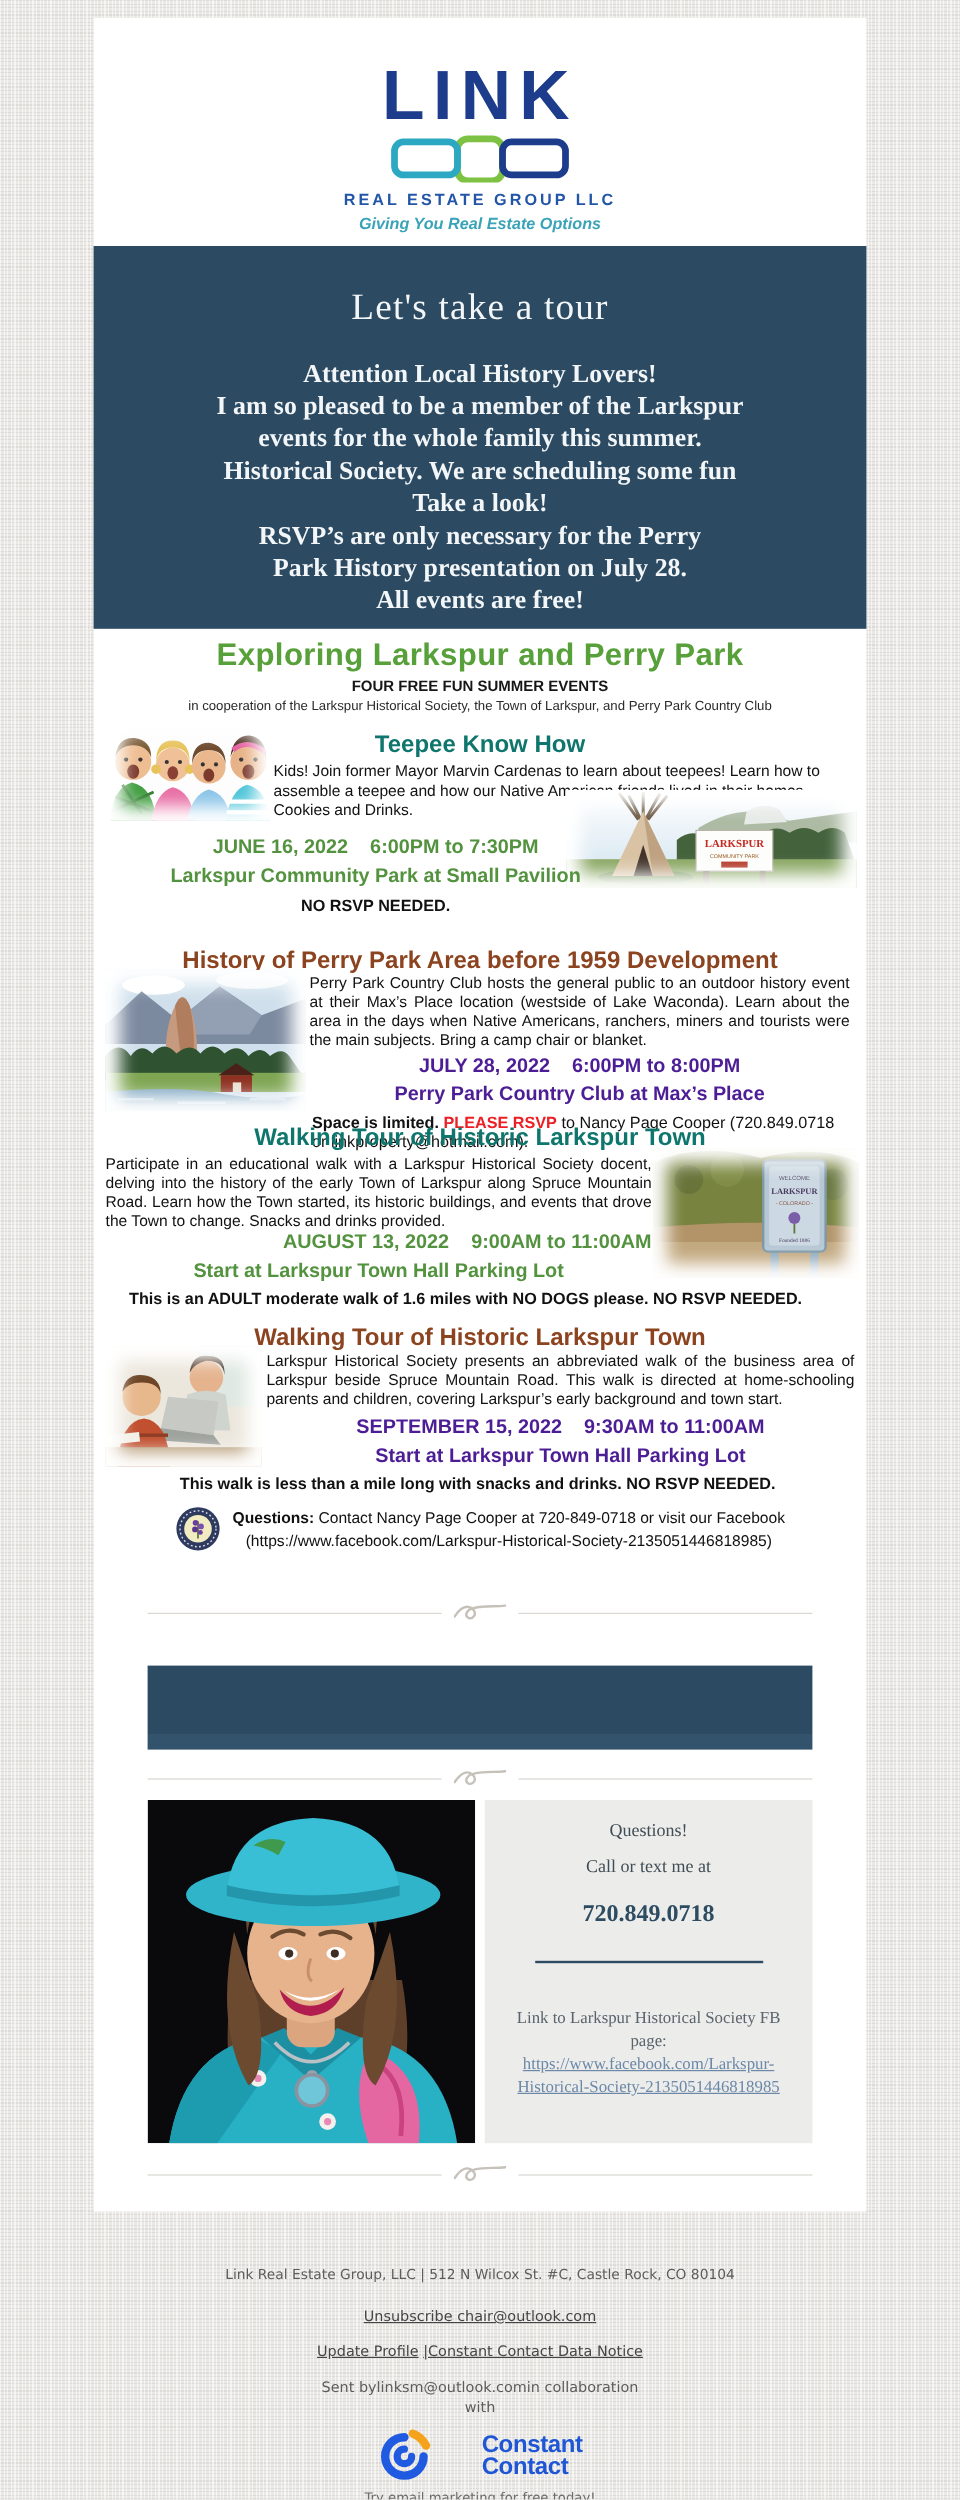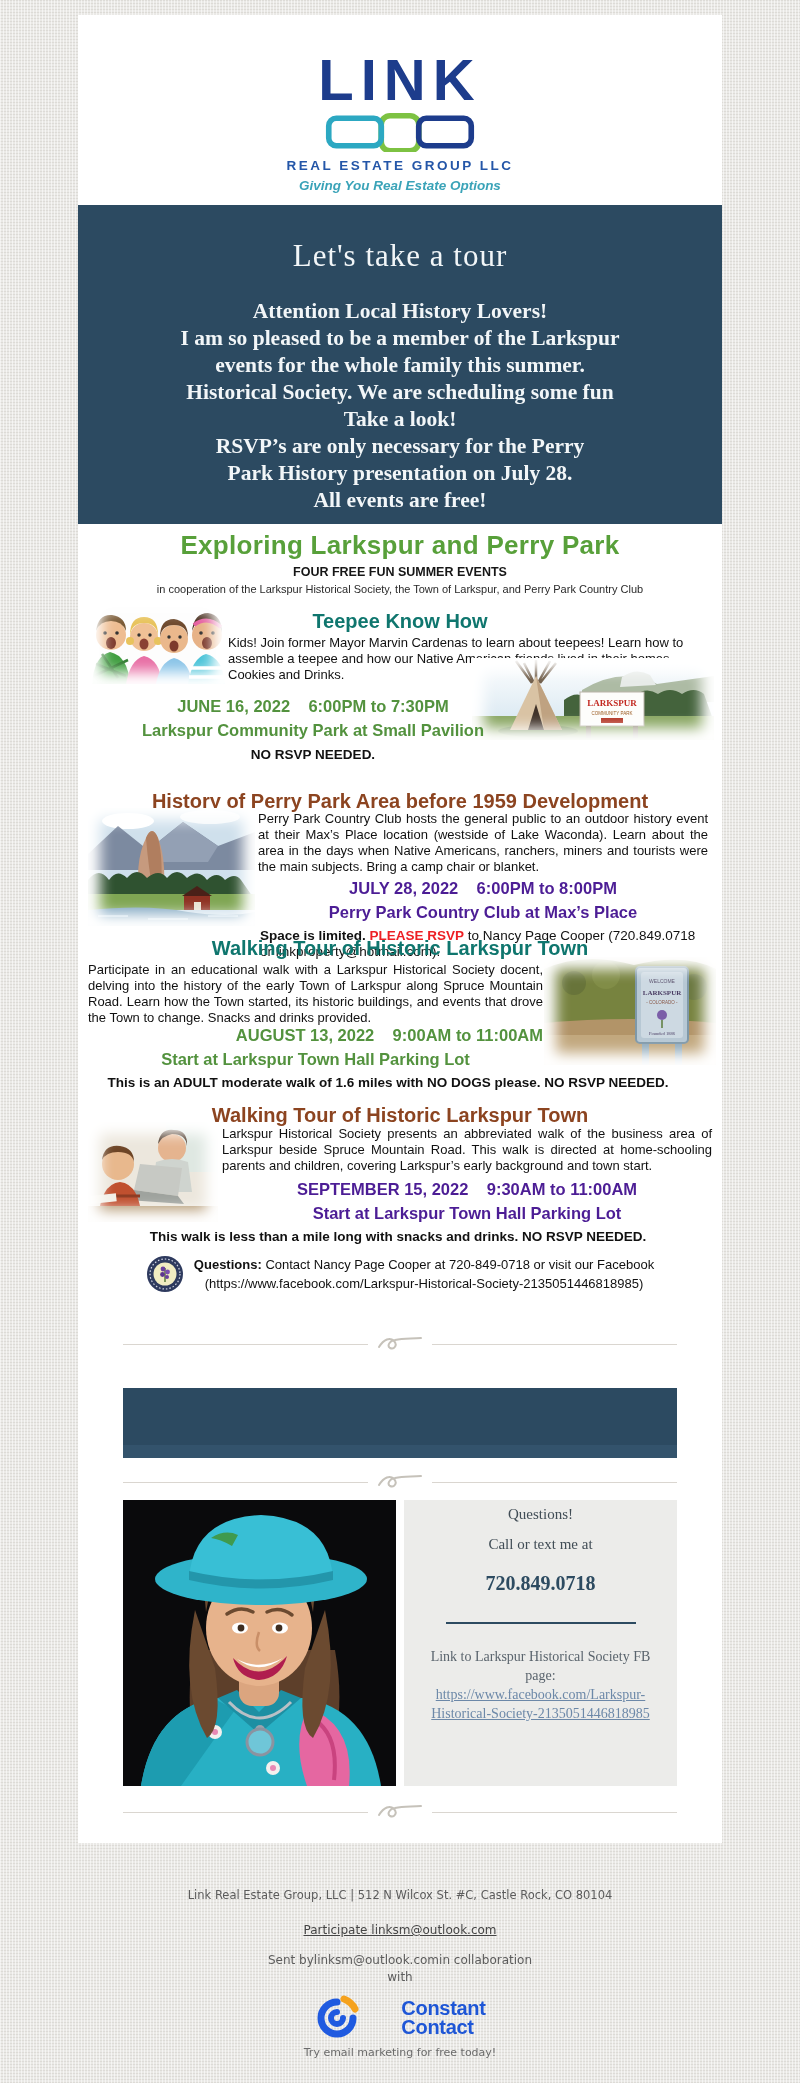--- a/index.html
+++ b/index.html
@@ -49,26 +49,26 @@
 
   
   .divider { display:flex; align-items:center; margin:24px 45px 0; height:20px; }
   .divider .ln { flex:1; height:1px; background:#dad6d0; }
   .divider svg { margin:0 10px; }
   .navy-bar { width:554px; height:70px; margin:34px auto 0; background:linear-gradient(#2c4a61 82%, #33536c 82%); }
 
   
   .photo-row { margin:8px 45px 0; display:flex; gap:8px; height:286px; }
   .realtor { width:273px; height:286px; flex:none; }
-  .card { flex:1; background:#ececea; text-align:center; font-family:"Liberation Serif",serif; color:#414d56; padding-top:6px; }
+  .card { flex:1; background:#ececea; text-align:center; font-family:"Liberation Serif",serif; color:#414d56; padding-top:18px; }
   .card-q { font-size:15px; }
   .card-call { font-size:15px; margin-top:13px; }
   .card-phone { font-size:20px; font-weight:bold; color:#2d4b61; margin-top:19px; }
   .card-hr { width:190px; border:0; border-top:2px solid #2d4b61; margin:27px auto 0; }
-  .card-label { margin-top:23px; font-size:14px; line-height:19px; color:#5a646d; }
+  .card-label { margin-top:37px; font-size:14px; line-height:19px; color:#5a646d; }
   .card-link { font-size:14px; line-height:19px; color:#6c88a8; text-decoration:underline; display:block; }
 
   
   .footer { position:absolute; top:1858px; left:0; width:800px; text-align:center; font-family:"DejaVu Sans",sans-serif; color:#5c5c5c; }
   .f-address { margin-top:30px; font-size:11.5px; }
   .f-unsub { margin-top:21px; font-size:12px; }
   .f-links { margin-top:15px; font-size:12px; }
   .footer a { color:#454545; text-decoration:underline; }
   .f-sent { margin-top:15px; font-size:12px; line-height:17px; }
   .cc-row { margin-top:9px; display:flex; justify-content:center; align-items:center; gap:9px; }
@@ -347,21 +347,25 @@
       <div class="ln"></div>
       <svg width="44" height="18" viewBox="0 0 44 18">
         <path d="M1 12 C6 4 12 2 16 6 C20 10 16 15 12 13 C9 11 11 6 17 5 C26 3 34 4 43 3" stroke="#c6c2ba" stroke-width="2" fill="none" stroke-linecap="round"></path>
       </svg>
       <div class="ln"></div>
     </div>
   </div>
 
   <div class="footer">
     <div class="f-address">Link Real Estate Group, LLC | 512 N Wilcox St. #C, Castle Rock, CO 80104</div>
-    <div class="f-unsub"><a href="#">Participate linksm@outlook.com</a></div>
+    <div class="f-unsub"><a href="#">Unsubscribe chair@outlook.com</a></div>
+    <div class="f-links">
+      <a href="#">Update Profile</a>
+      <a href="#">|Constant Contact Data Notice</a>
+    </div>
     <div class="f-sent">
       <div>Sent bylinksm@outlook.comin collaboration</div>
       <div>with</div>
     </div>
     <div class="cc-row">
       <svg width="46" height="46" viewBox="0 0 46 46">
         <path d="M39 23 A16 16 0 1 1 23 7" stroke="#1f5ae0" stroke-width="7" fill="none" stroke-linecap="round"></path>
         <path d="M29 23 A6 6 0 1 1 23 17" stroke="#1f5ae0" stroke-width="6" fill="none" stroke-linecap="round"></path>
         <path d="M30 4 A20 20 0 0 1 41 14" stroke="#f5a21d" stroke-width="7" fill="none" stroke-linecap="round"></path>
       </svg>

